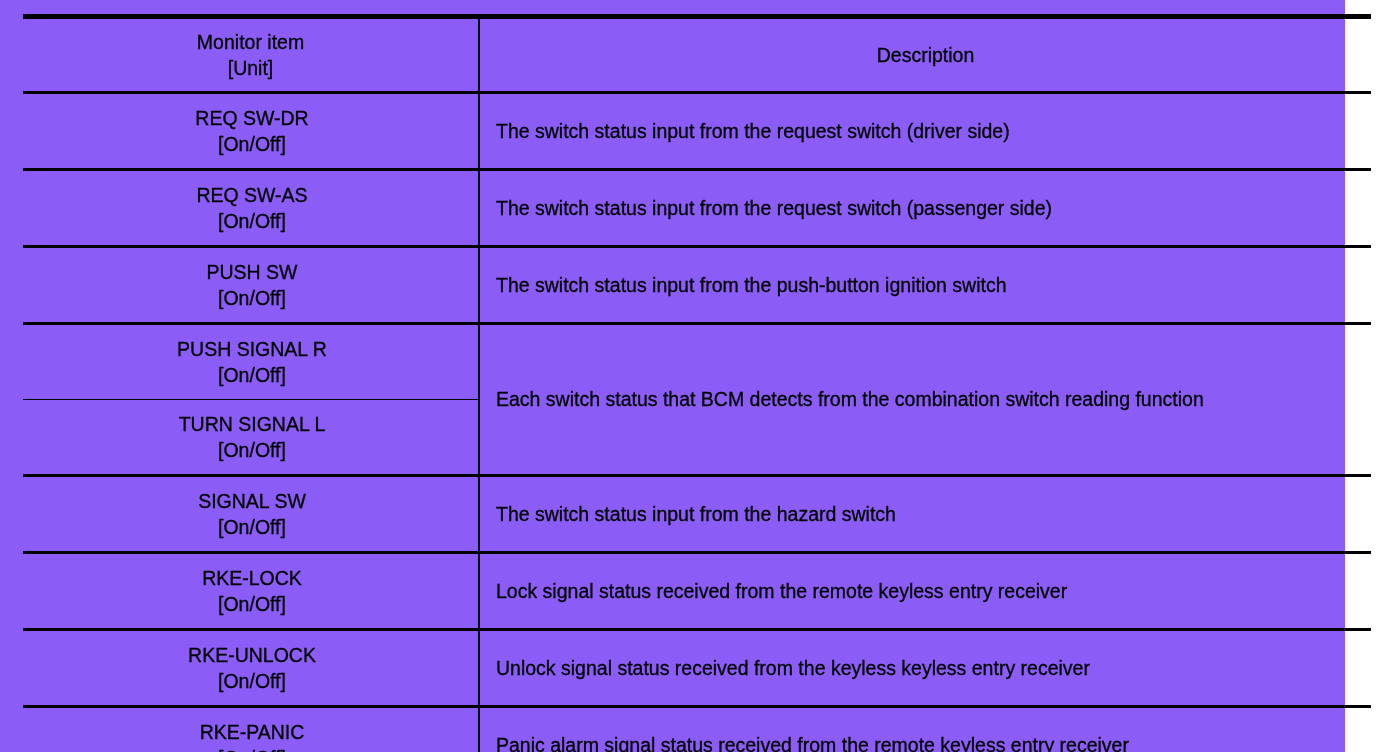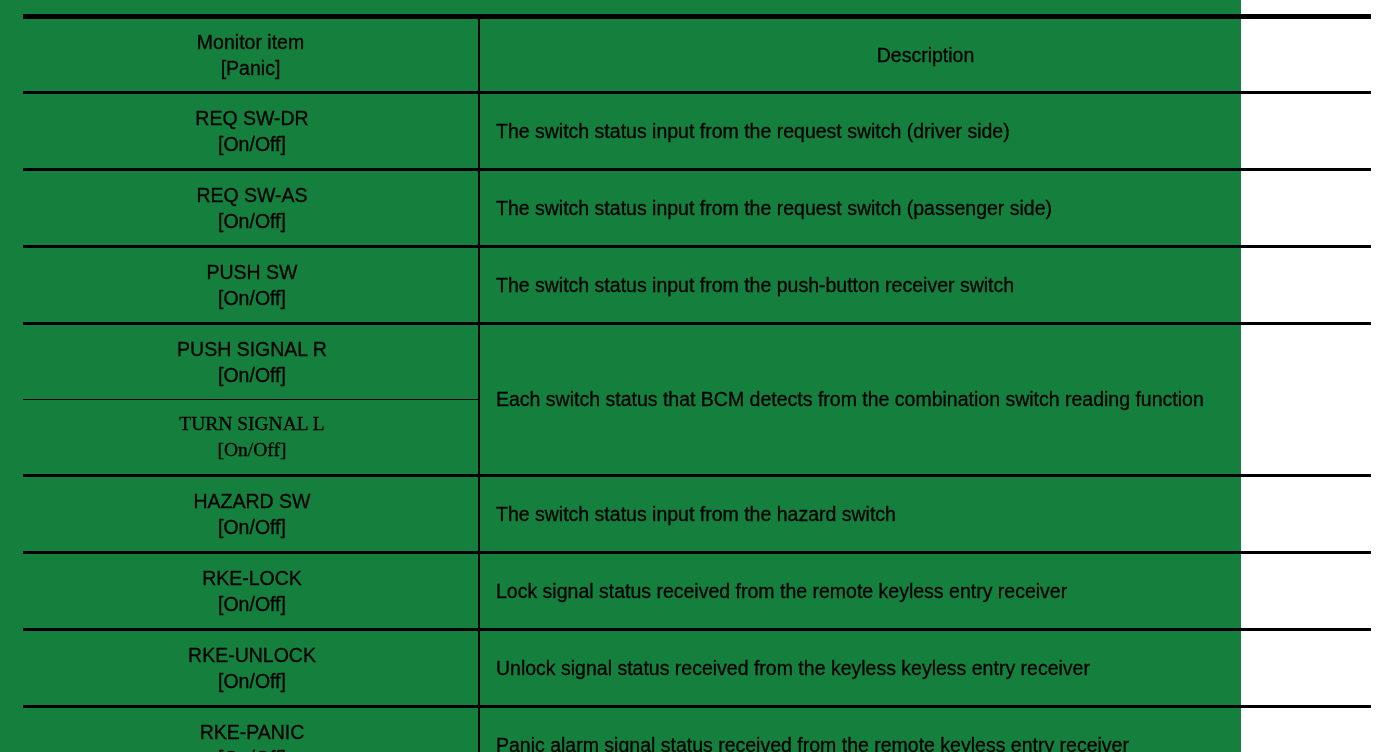--- a/index.html
+++ b/index.html
@@ -9,23 +9,23 @@
   }
   body {
     width: 1392px;
     height: 752px;
     overflow: hidden;
     font-family: "Liberation Sans", "DejaVu Sans", sans-serif;
     color: #000000;
   }
   .page {
     position: relative;
-    width: 1241px;
+    width: 1345px;
     height: 752px;
-    background: #15803d;
+    background: #8b5cf6;
   }
   table.monitor-table {
     position: absolute;
     left: 23px;
     top: 14px;
     width: 1348px;
     border-collapse: collapse;
     table-layout: fixed;
     border-top: 5px solid #000000;
     border-bottom: 6px solid #000000;
@@ -62,36 +62,36 @@
     text-align: center;
   }
   td.c-desc {
     padding: 4px 10px 4px 16px;
     border-top: 3px solid #000000;
     text-align: left;
     line-height: 25px;
     margin-left: 40px;
   }
   
-  td.c-item.thin-top { border-top: 1px solid #000000; font-family: Liberation Serif, serif; }
+  td.c-item.thin-top { border-top: 1px solid #000000; }
 </style>
 </head>
 <body>
 
 <div class="page">
   <table class="monitor-table">
     <colgroup>
       <col class="col-item">
       <col class="col-desc">
     </colgroup>
     <thead>
       <tr>
         <th class="h-item">
           <div>Monitor item</div>
-          <div>[Panic]</div>
+          <div>[Unit]</div>
         </th>
         <th class="h-desc">
           <div>Description</div>
         </th>
       </tr>
     </thead>
     <tbody>
       <tr>
         <td class="c-item">
           <div>REQ SW-DR</div>
@@ -104,38 +104,38 @@
           <div>REQ SW-AS</div>
           <div>[On/Off]</div>
         </td>
         <td class="c-desc">The switch status input from the request switch (passenger side)</td>
       </tr>
       <tr>
         <td class="c-item">
           <div>PUSH SW</div>
           <div>[On/Off]</div>
         </td>
-        <td class="c-desc">The switch status input from the push-button receiver switch</td>
+        <td class="c-desc">The switch status input from the push-button ignition switch</td>
       </tr>
       <tr>
         <td class="c-item">
           <div>PUSH SIGNAL R</div>
           <div>[On/Off]</div>
         </td>
         <td class="c-desc" rowspan="2">Each switch status that BCM detects from the combination switch reading function</td>
       </tr>
       <tr>
         <td class="c-item thin-top">
           <div>TURN SIGNAL L</div>
           <div>[On/Off]</div>
         </td>
       </tr>
       <tr>
         <td class="c-item">
-          <div>HAZARD SW</div>
+          <div>SIGNAL SW</div>
           <div>[On/Off]</div>
         </td>
         <td class="c-desc">The switch status input from the hazard switch</td>
       </tr>
       <tr>
         <td class="c-item">
           <div>RKE-LOCK</div>
           <div>[On/Off]</div>
         </td>
         <td class="c-desc">Lock signal status received from the remote keyless entry receiver</td>

